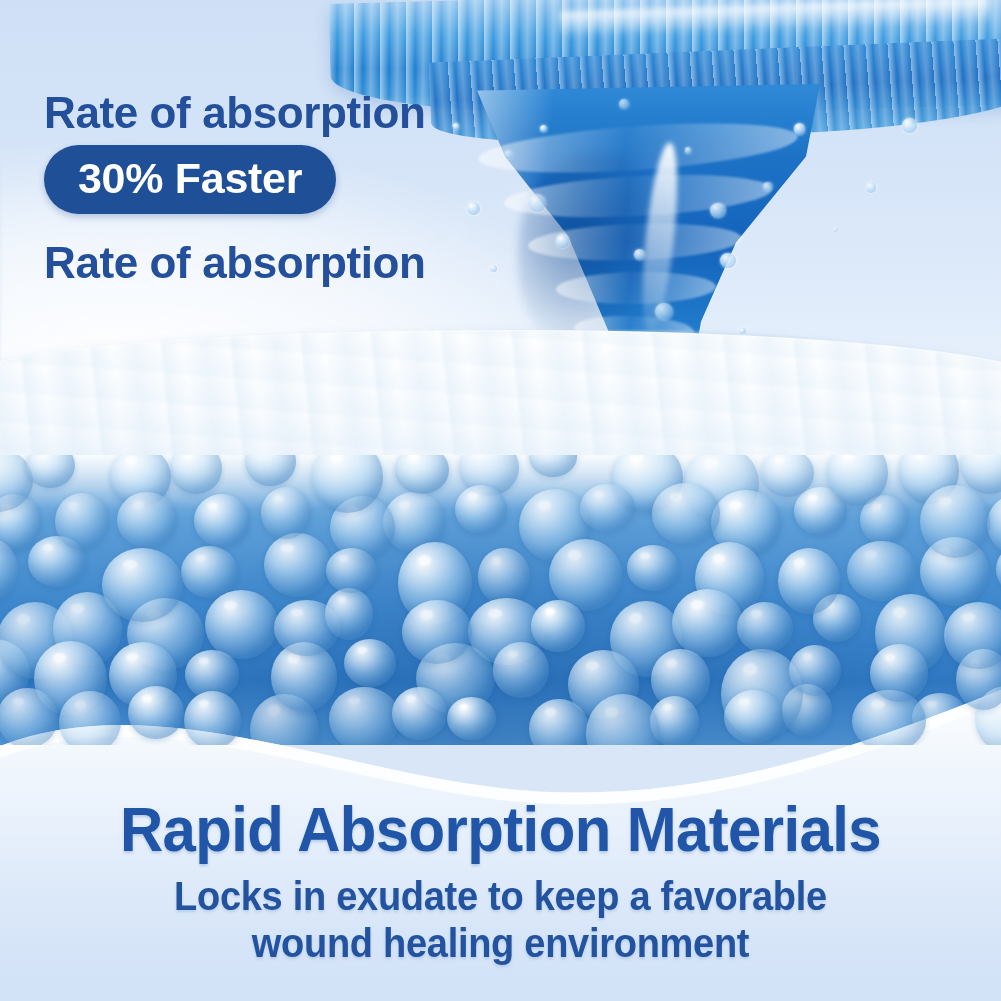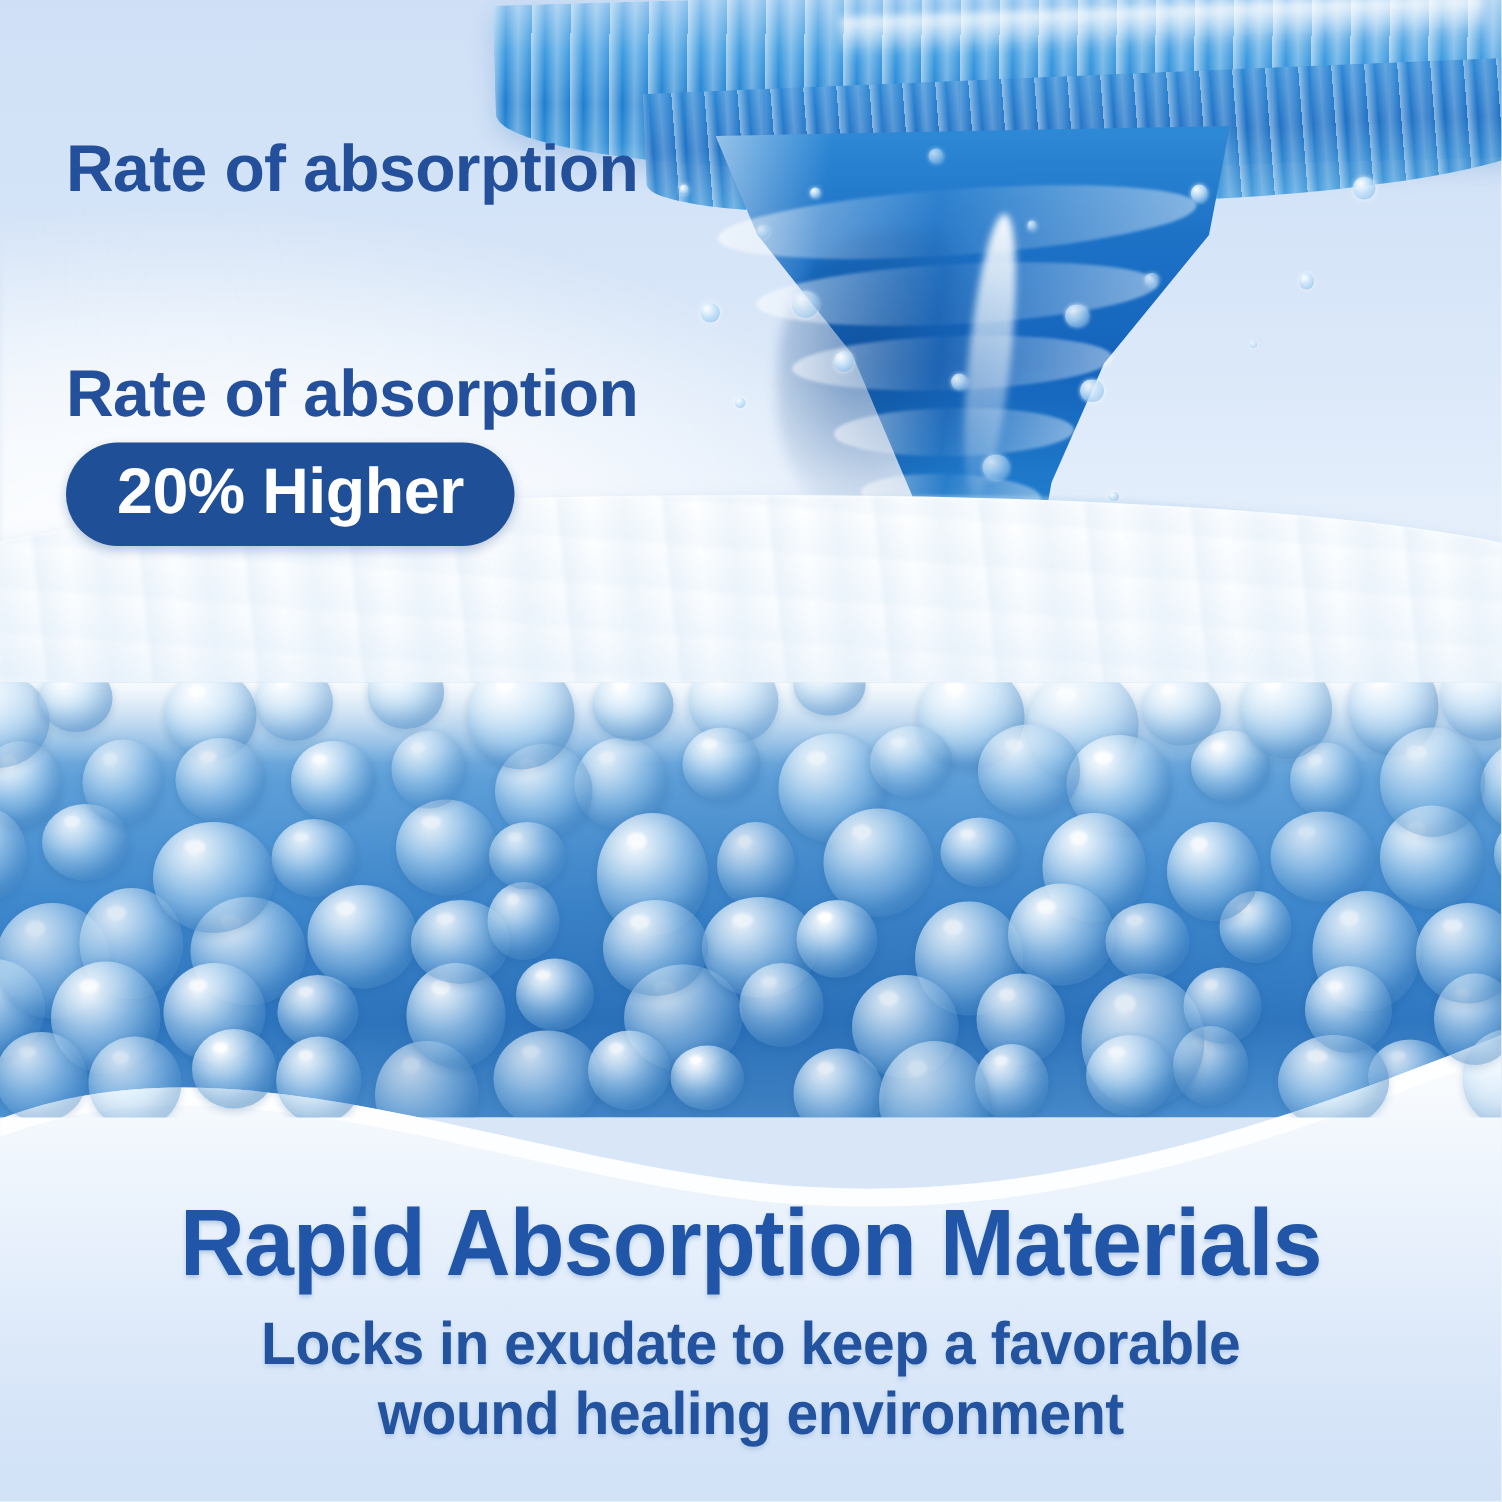--- a/index.html
+++ b/index.html
@@ -363,25 +363,25 @@
       </div>
     <div class="beads-soft"></div>
     <div class="beads-top-shade"></div>
   </div>
 
   <div class="bottom"></div>
   <div class="bottom-hair"></div>
 
   <div class="callout c1">
     <div class="callout-label">Rate of absorption</div>
+    <div class="pill">30% Faster</div>
   </div>
 
   <div class="callout c2">
     <div class="callout-label">Rate of absorption</div>
-    <div class="pill">20% Higher</div>
   </div>
 
   <div class="title">Rapid Absorption Materials</div>
   <div class="subtitle">
     <div>Locks in exudate to keep a favorable</div>
     <div>wound healing environment</div>
   </div>
 
 </div>
 

